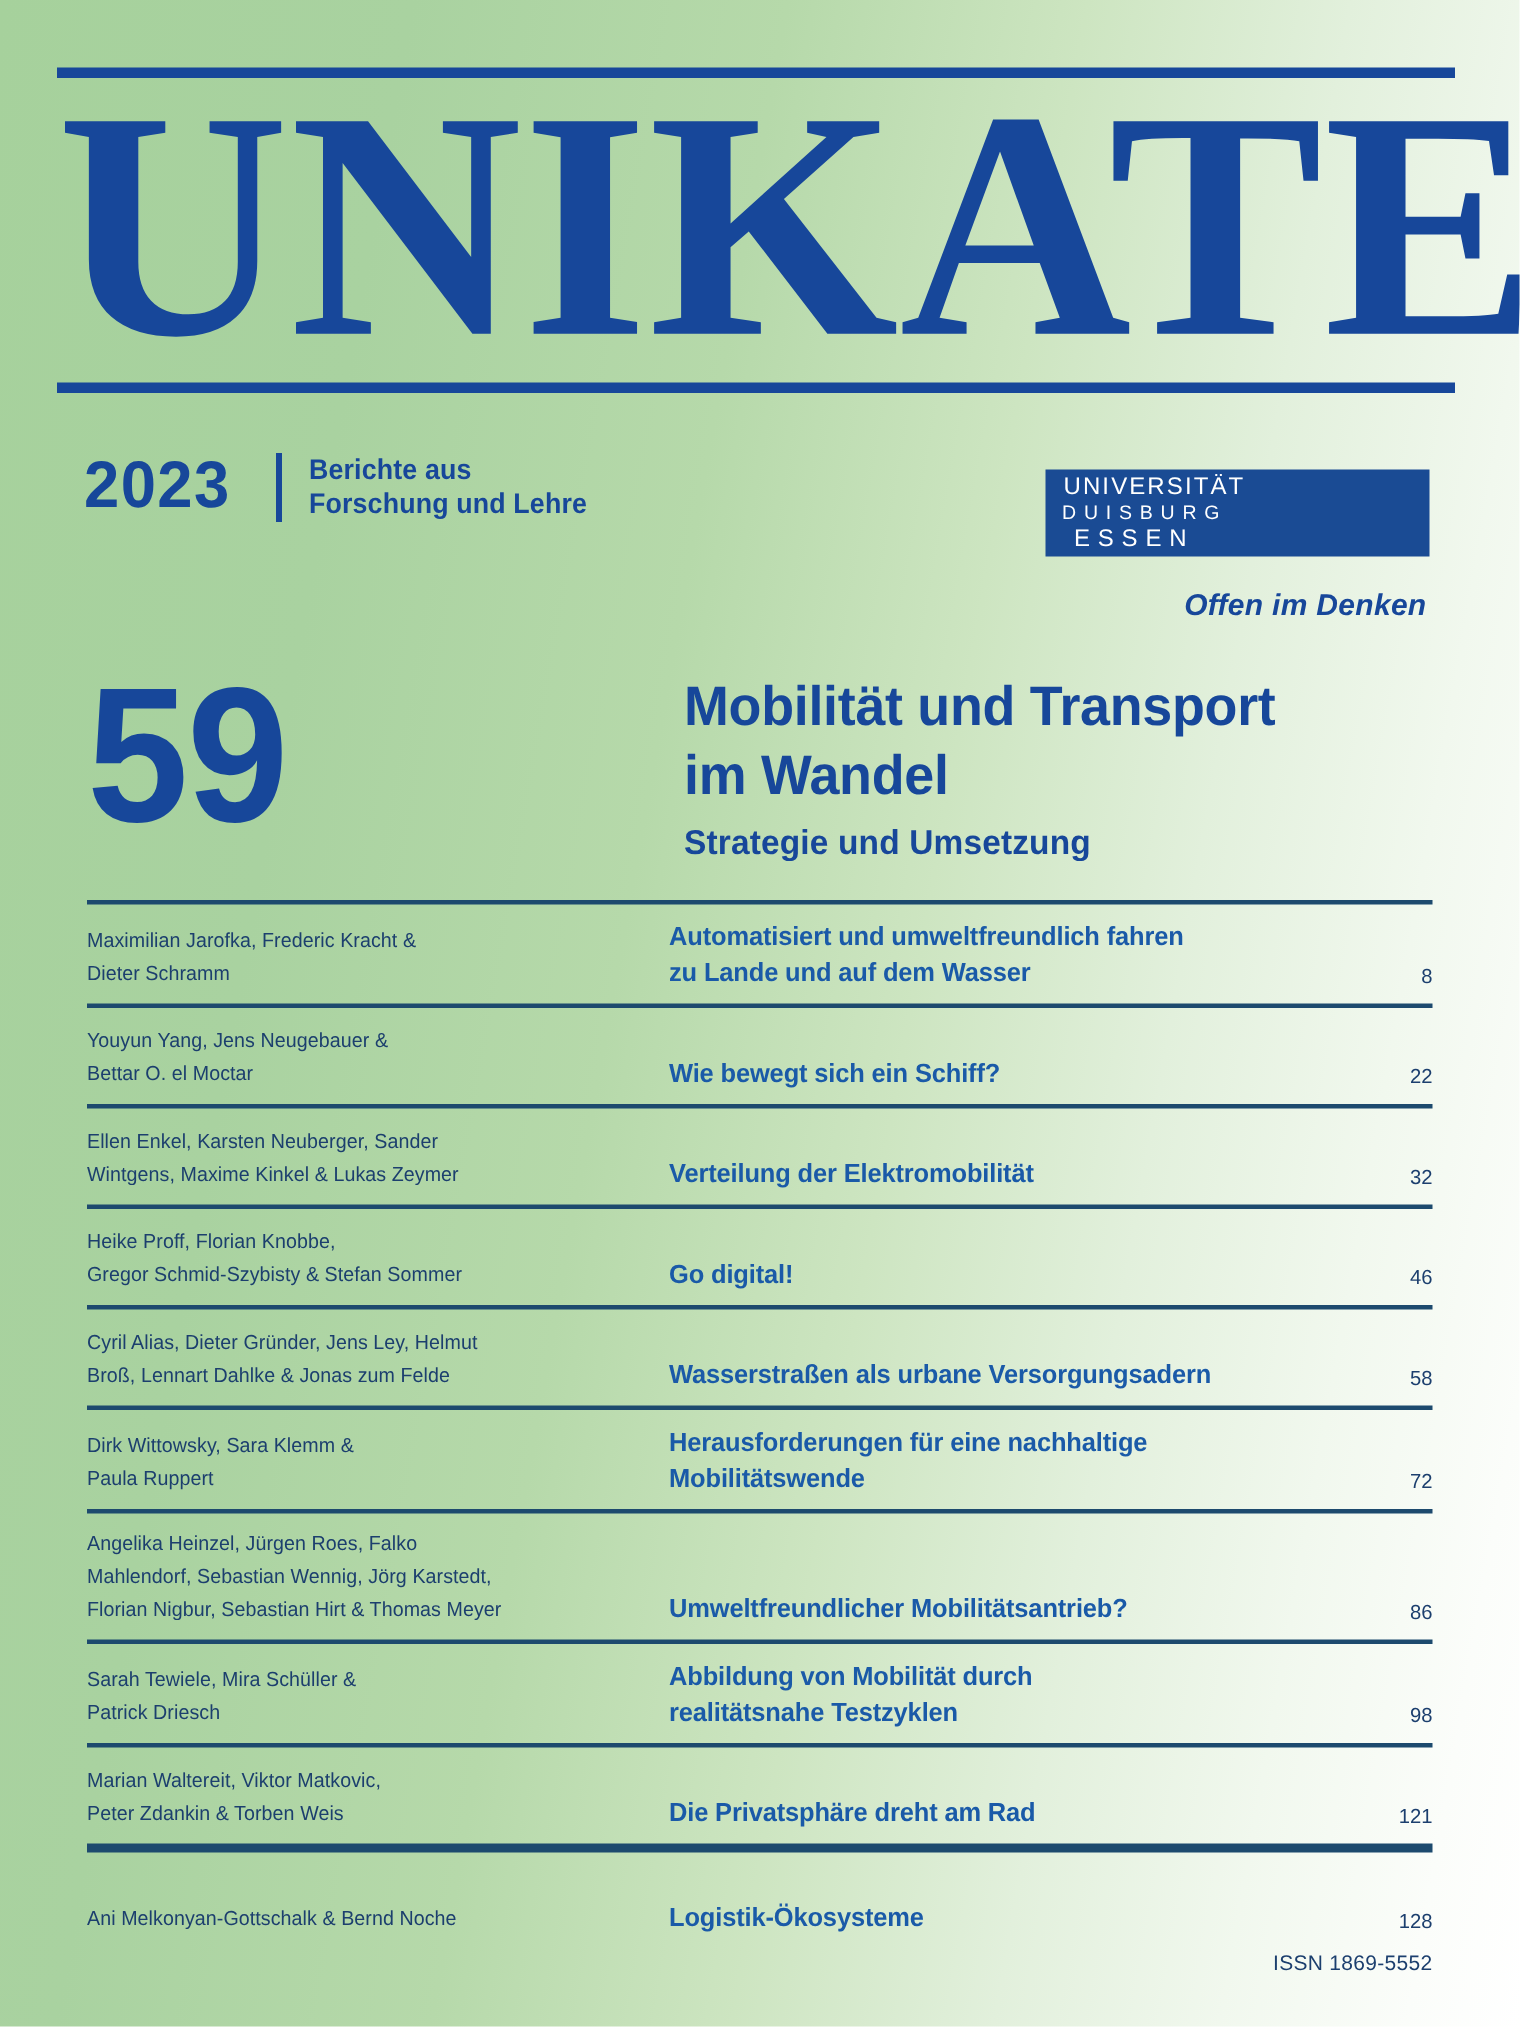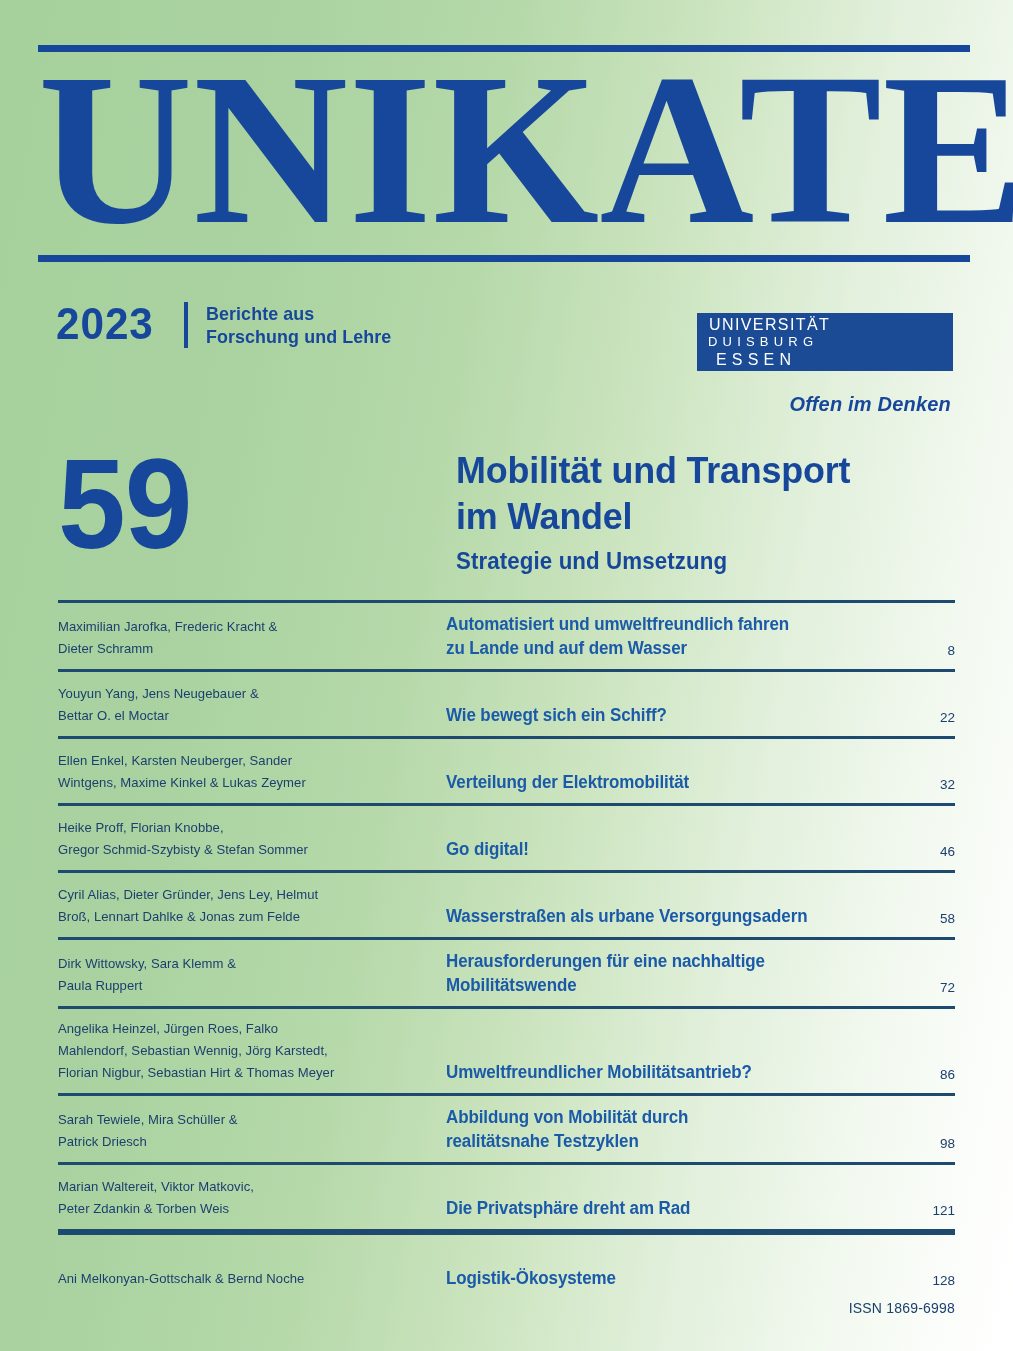--- a/index.html
+++ b/index.html
@@ -398,15 +398,15 @@
         <div class="toc-authors">
           <div>Ani Melkonyan-Gottschalk &amp; Bernd Noche</div>
         </div>
         <div class="toc-title">
           <div>Logistik-Ökosysteme</div>
         </div>
         <div class="toc-page">128</div>
       </div>
     </div>
 
-  <div class="issn">ISSN 1869-6998</div>
+  <div class="issn">ISSN 1869-5552</div>
 
 </div>
 
 </body></html>

